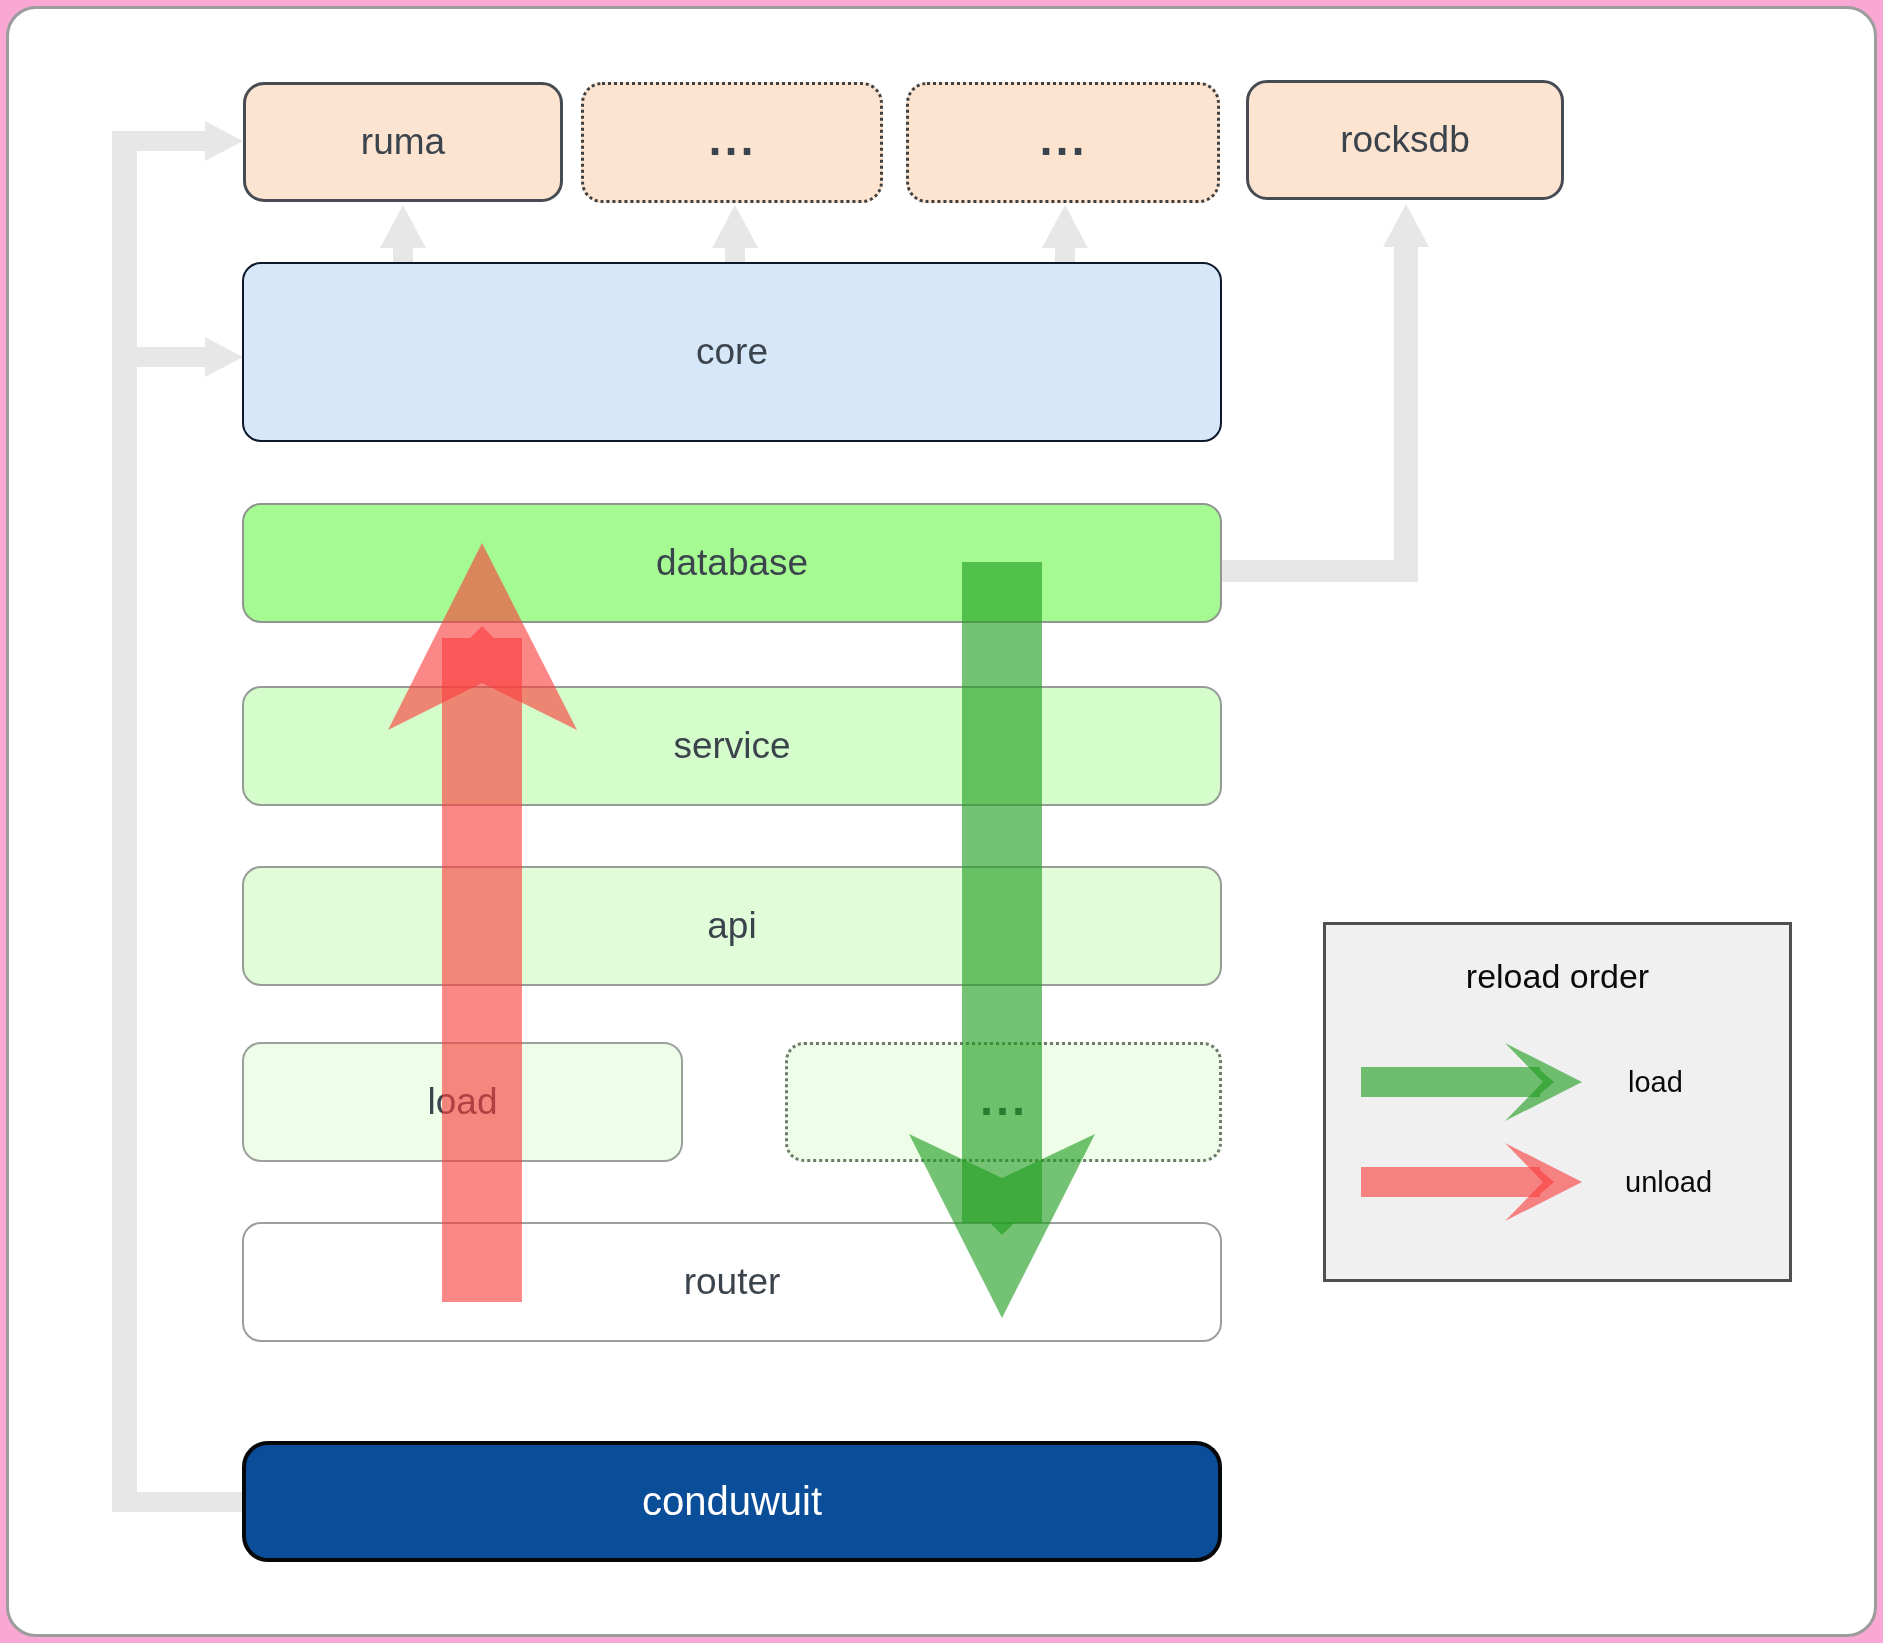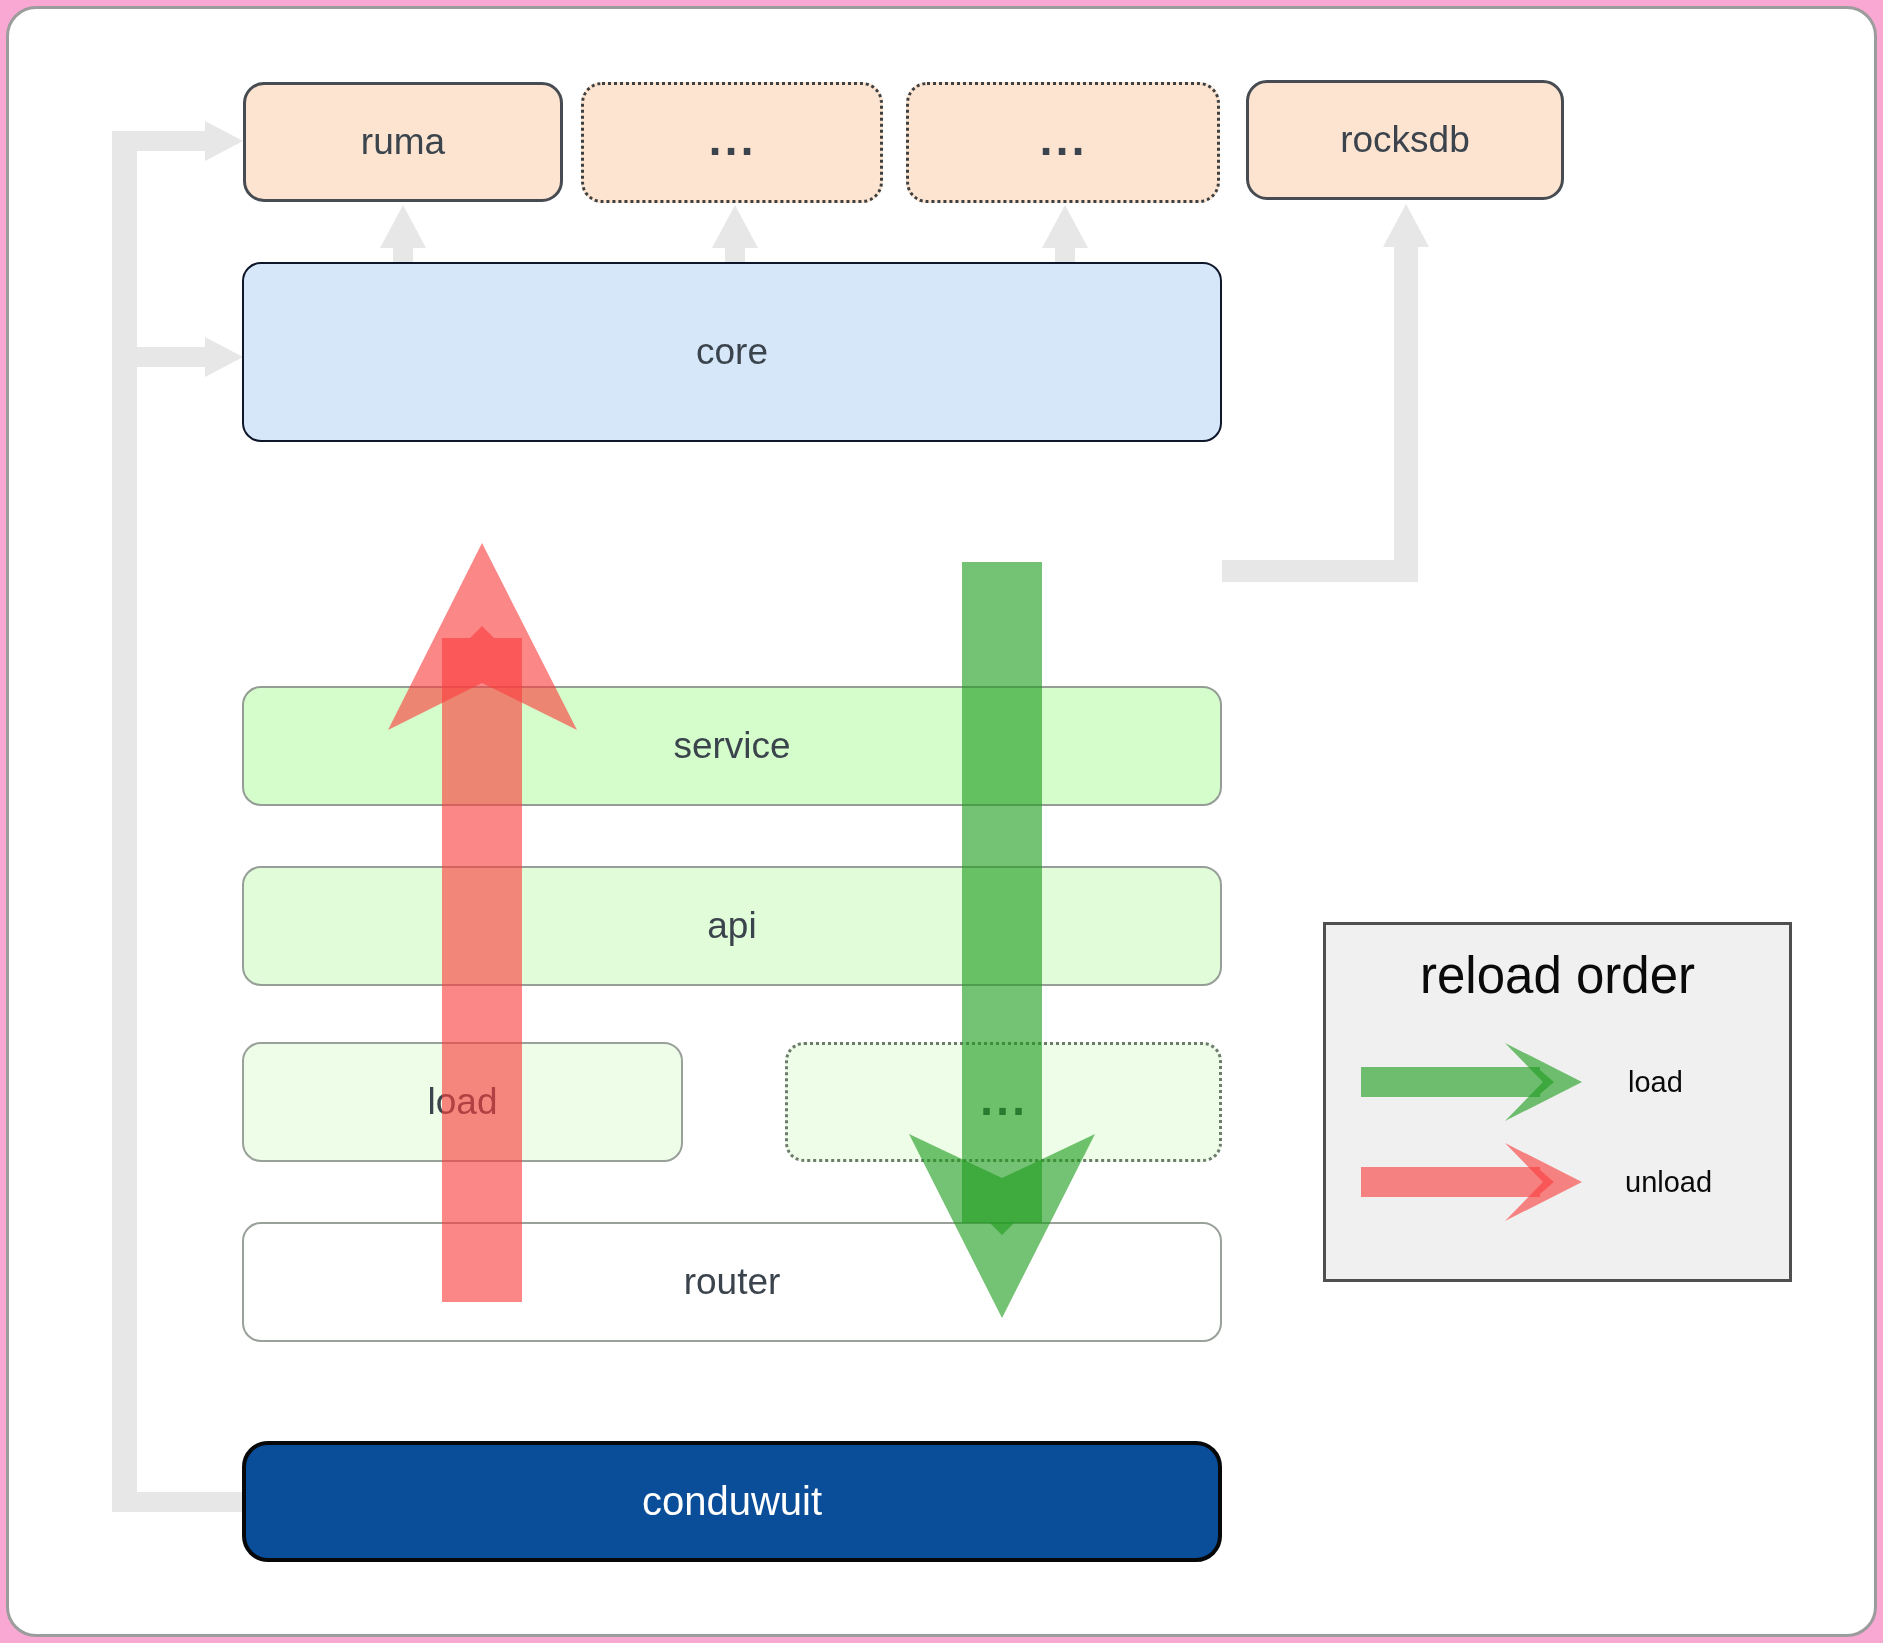--- a/index.html
+++ b/index.html
@@ -37,21 +37,21 @@
   .n-conduwuit{
     left:242px;top:1441px;width:980px;height:121px;background:#0a4d98;
     border:4px solid #06080a;border-radius:26px;color:#ffffff;font-size:40px;
   }
   .legend-box{
     position:absolute;z-index:2;left:1323px;top:922px;width:469px;height:360px;
     background:#f0f0f0;border:3px solid #4f4f4f;box-sizing:border-box;
   }
   .legend-title{
     position:absolute;z-index:2;left:1323px;top:950px;width:469px;text-align:center;
-    font-size:51px;line-height:52px;color:#0a0a0a;
+    font-size:34px;line-height:52px;color:#0a0a0a;
   }
   .legend-label{
     position:absolute;z-index:2;font-size:29px;line-height:48px;color:#0a0a0a;
   }
   .lg-load{left:1628px;top:1058px;}
   .lg-unload{left:1625px;top:1158px;}
   .flow{fill-opacity:0.62;}
   .conn{fill:#e7e7e7;}
 </style>
 </head>
@@ -89,20 +89,23 @@
   </div>
   <div class="node peach dotted n-e2">
     <span class="ell">...</span>
   </div>
   <div class="node peach n-rocksdb">
     <span>rocksdb</span>
   </div>
   <div class="node n-core">
     <span>core</span>
   </div>
+  <div class="node n-database">
+    <span>database</span>
+  </div>
   <div class="node n-service">
     <span>service</span>
   </div>
   <div class="node n-api">
     <span>api</span>
   </div>
   <div class="node n-admin">
     <span>load</span>
   </div>
   <div class="node lightgreen-dotted n-adme">

